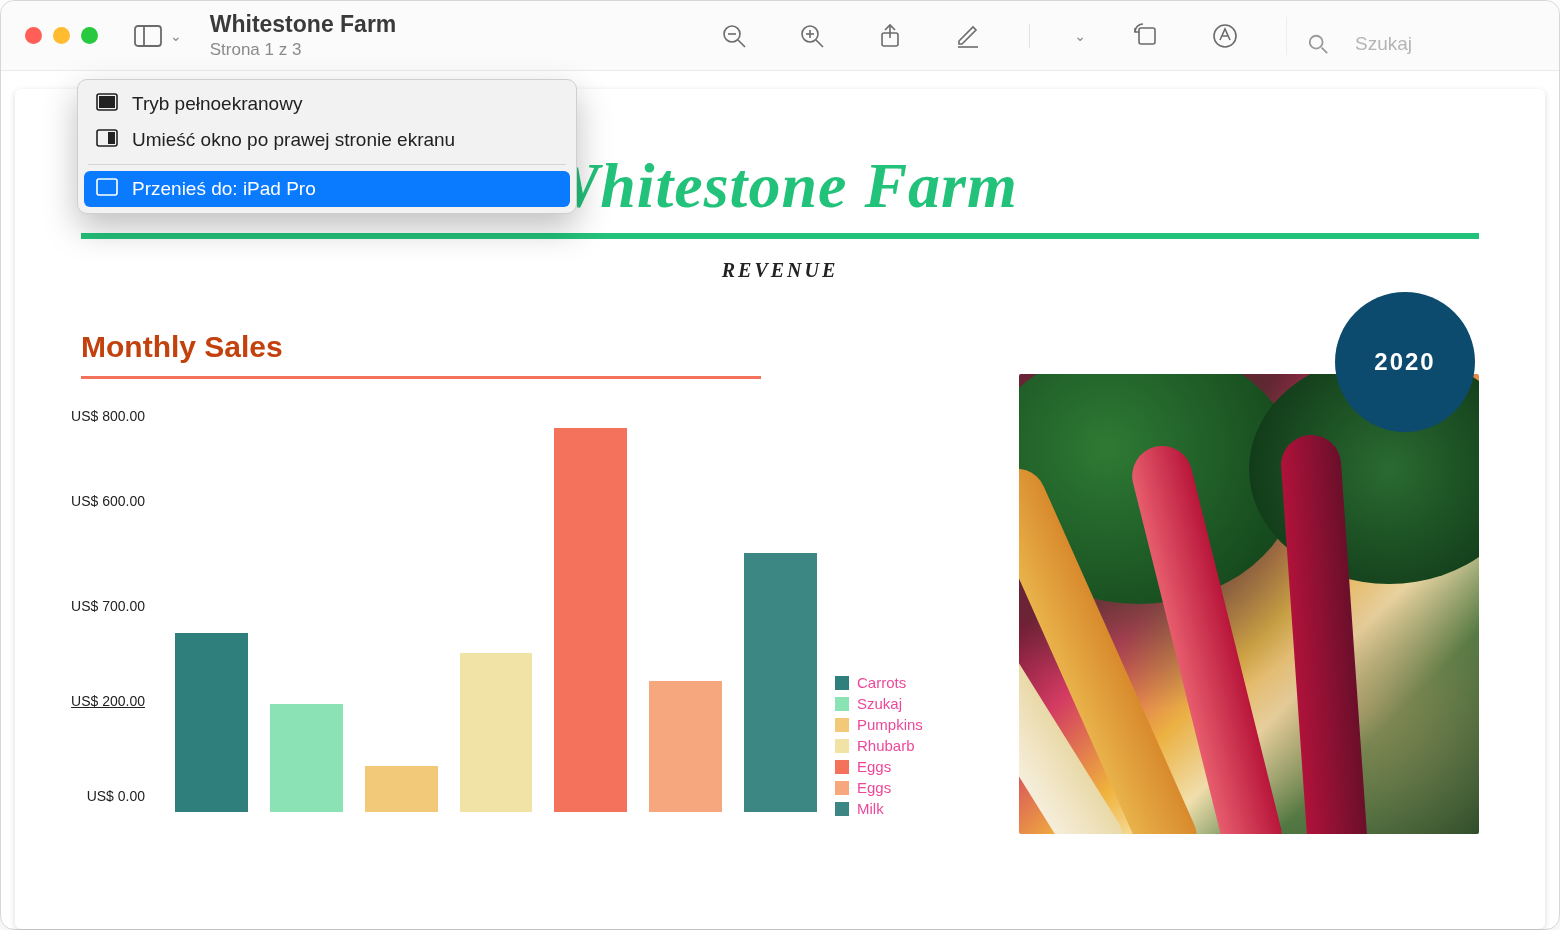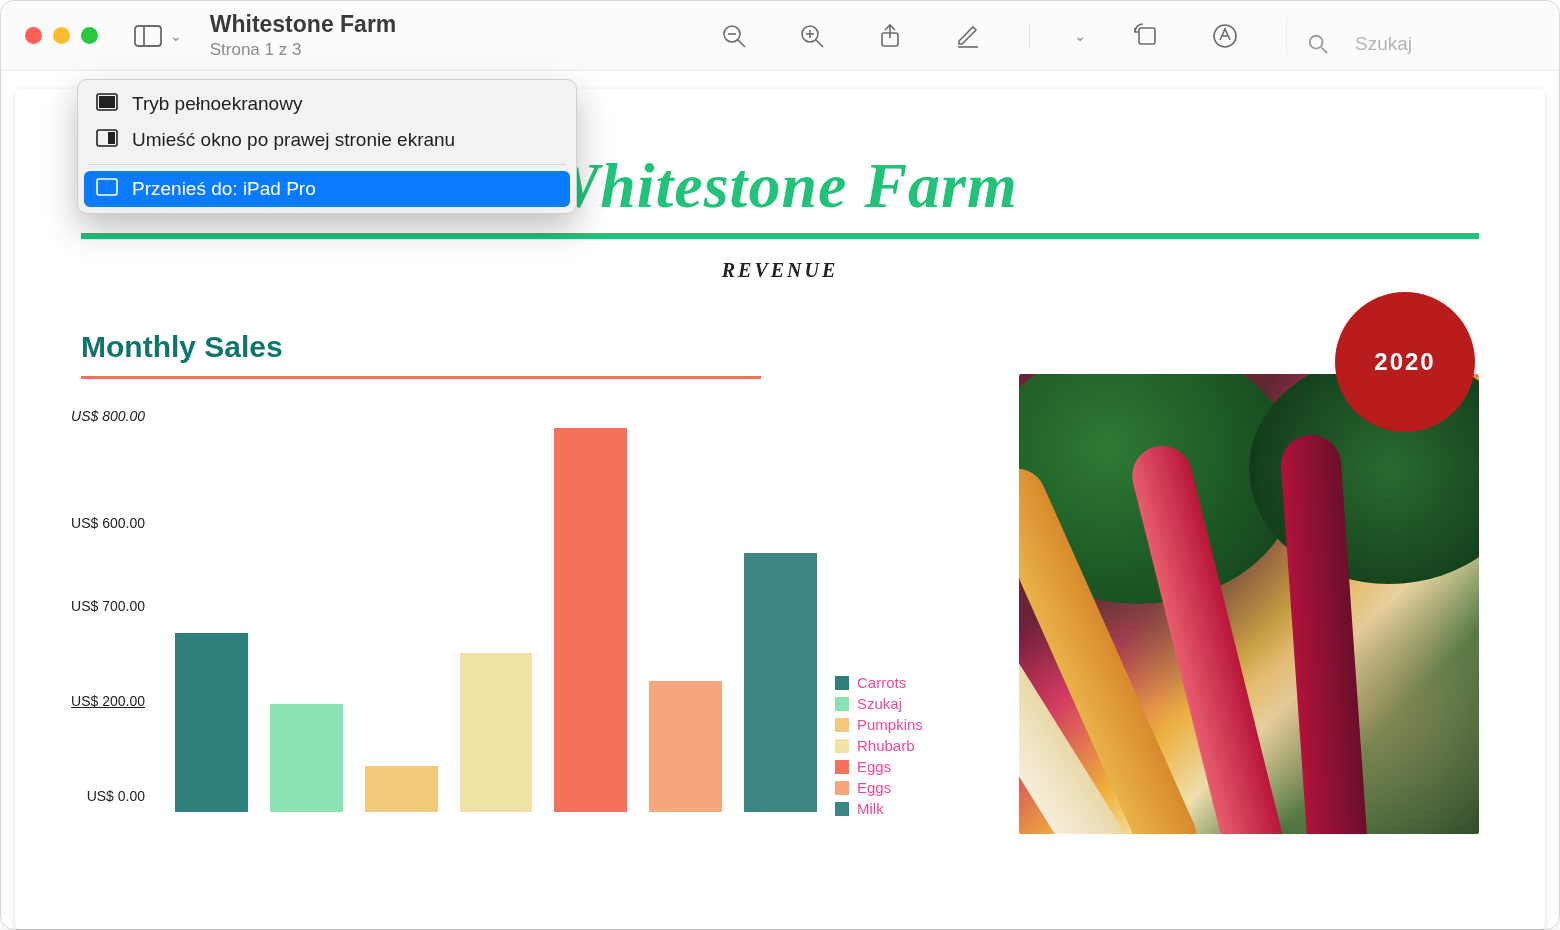--- a/index.html
+++ b/index.html
@@ -34,24 +34,24 @@
   .menu-item.sel .micon rect{stroke:#fff;}
 
   
   .doc { position:absolute; top:88px; left:14px; right:14px; bottom:0; background:#fff; border-radius:6px; box-shadow: 0 2px 6px rgba(0,0,0,.15); overflow:hidden;}
   .doc-title { text-align:center; font-family: Georgia, 'Times New Roman', serif; font-style:italic; font-weight:700; font-size:64px; color:#23c27a; letter-spacing:1px; margin-top:60px;}
   .doc-rule { height:6px; background:#23c27a; margin:10px 66px 0 66px;}
   .doc-sub { text-align:center; font-family: Georgia, serif; font-style:italic; font-weight:900; letter-spacing:3px; font-size:20px; color:#222; margin-top:20px;}
 
   .content { position:relative; height:620px;}
   .chart-head { position:absolute; left:66px; top:48px;}
-  .chart-head .h { font-family: Arial, sans-serif; font-weight:800; font-size:30px; color:#0f766e;}
+  .chart-head .h { font-family: Arial, sans-serif; font-weight:800; font-size:30px; color:#c2410c;}
   .chart-head .r { height:3px; width:680px; background:#f4715b; margin-top:12px;}
 
-  .badge { position:absolute; right:70px; top:10px; width:140px; height:140px; border-radius:50%; background:#b91c1c; color:#fff; display:flex; align-items:center; justify-content:center; font-weight:700; font-size:24px; letter-spacing:2px; z-index:5;}
+  .badge { position:absolute; right:70px; top:10px; width:140px; height:140px; border-radius:50%; background:#0c4a6e; color:#fff; display:flex; align-items:center; justify-content:center; font-weight:700; font-size:24px; letter-spacing:2px; z-index:5;}
 
   .photo { position:absolute; right:66px; top:92px; width:460px; height:460px; background:linear-gradient(135deg,#7a1d3a 0%, #7a1d3a 28%, #d33b62 40%, #f0b33c 55%, #f6e7b4 65%, #2c6b34 78%, #123d1e 100%); border-radius:2px; overflow:hidden;}
   .photo::before{content:""; position:absolute; inset:0; background: radial-gradient(ellipse at 30% 25%, rgba(20,70,25,.9) 0%, rgba(20,70,25,0) 45%), radial-gradient(ellipse at 75% 72%, rgba(200,160,110,.6) 0%, rgba(200,160,110,0) 50%);}
   .stalk{position:absolute; bottom:-30px; width:60px; height:430px; border-radius:30px; transform-origin:bottom center;}
   .s1{left:60px; background:linear-gradient(90deg,#f6eedb,#e9d9a8); transform:rotate(-32deg);}
   .s2{left:130px; background:linear-gradient(90deg,#e9b24a,#d88a2c); transform:rotate(-24deg);}
   .s3{left:210px; background:linear-gradient(90deg,#e75d6d,#b8163a); transform:rotate(-14deg);}
   .s4{left:290px; background:linear-gradient(90deg,#b0123a,#6a0f2a); transform:rotate(-4deg);}
   .leaf{position:absolute; border-radius:50%;}
   .l1{width:320px;height:260px; left:-40px; top:-30px; background:radial-gradient(circle at 40% 40%, #2e7a34, #0e3a17);}
@@ -193,22 +193,22 @@
           <div class="stalk s2"></div>
           <div class="stalk s3"></div>
           <div class="stalk s4"></div>
       </div>
 
       <div class="chart">
         <div class="ylabels" id="ylabels">
             <div class="ylab" style="bottom: 30px; margin-left: 40px;">US$ 0.00</div>
             <div class="ylab" style="bottom: 125px; text-decoration: underline;">US$ 200.00</div>
             <div class="ylab" style="bottom: 220px;">US$ 700.00</div>
-            <div class="ylab" style="bottom: 303px;">US$ 600.00</div>
-            <div class="ylab" style="bottom: 410px; font-style: italic;">US$ 800.00</div>
+            <div class="ylab" style="bottom: 325px;">US$ 600.00</div>
+            <div class="ylab" style="bottom: 410px;">US$ 800.00</div>
           </div>
         <div class="plot">
           <div class="bars" id="bars">
               <div class="bar" style="background: rgb(47, 127, 125); height: 43.75%;"></div>
               <div class="bar" style="background: rgb(139, 227, 181); height: 26.25%;"></div>
               <div class="bar" style="background: rgb(242, 200, 121); height: 11.25%;"></div>
               <div class="bar" style="background: rgb(241, 227, 165); height: 38.75%;"></div>
               <div class="bar" style="background: rgb(244, 113, 91); height: 93.75%;"></div>
               <div class="bar" style="background: rgb(246, 167, 125); height: 31.875%;"></div>
               <div class="bar" style="background: rgb(60, 134, 132); height: 63.125%;"></div>

